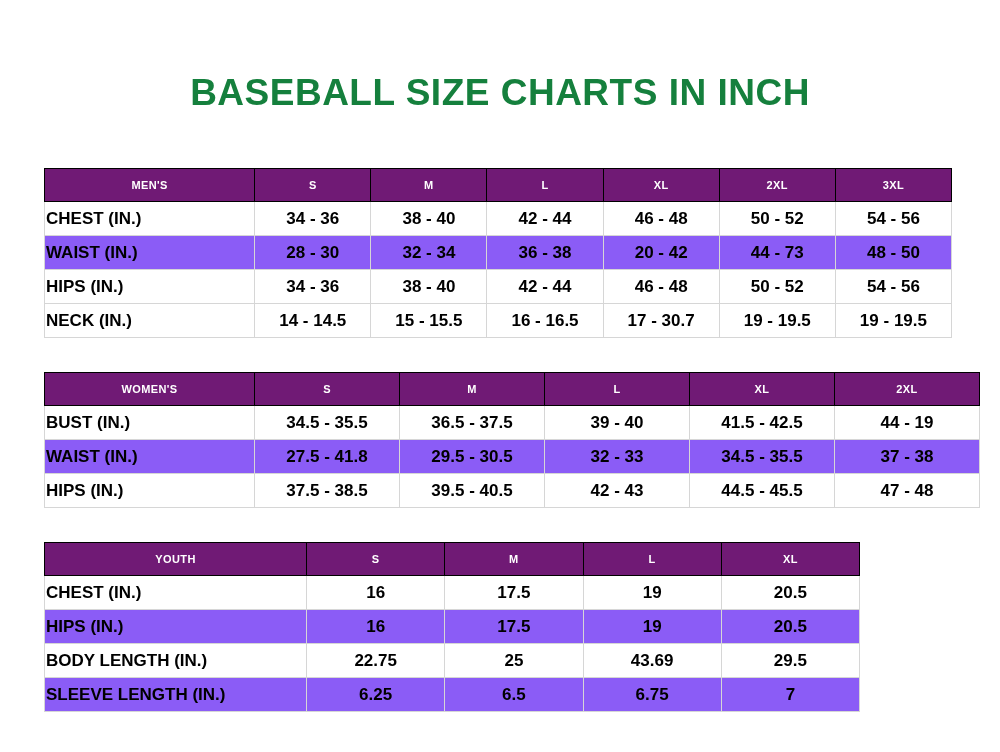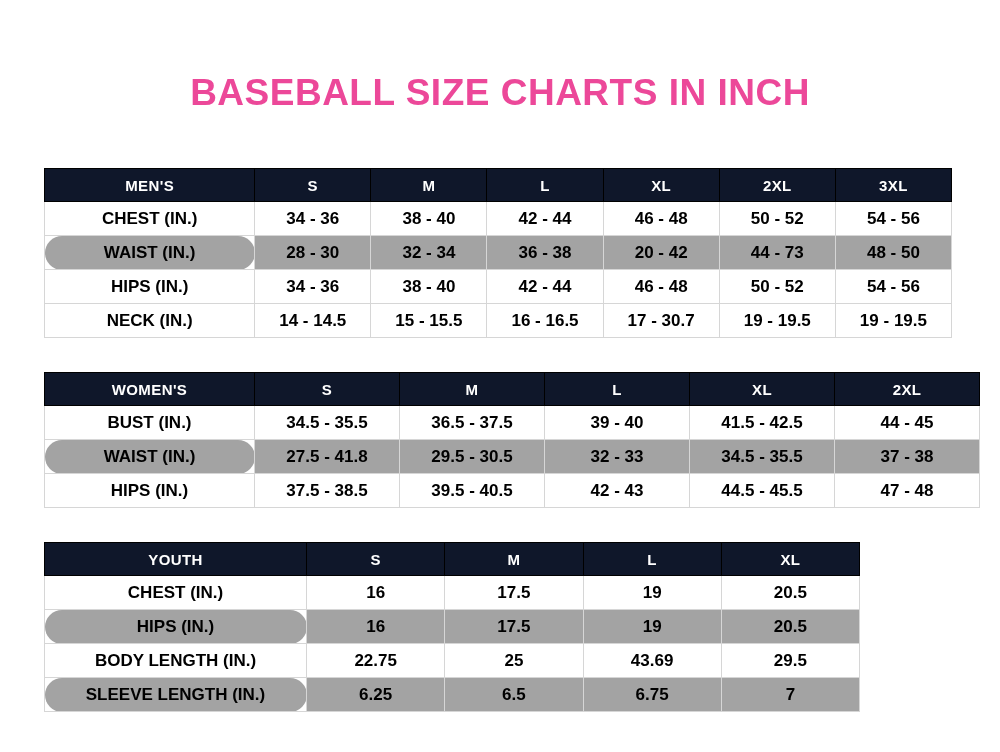--- a/index.html
+++ b/index.html
@@ -19,66 +19,65 @@
     width: 1000px;
     height: 752px;
     box-sizing: border-box;
   }
   .title {
     text-align: center;
     font-size: 37px;
     font-weight: bold;
     letter-spacing: 0.5px;
     padding-top: 72px;
-    color: #ec4899;
+    color: #15803d;
   }
   .tables {
     margin-top: 54px;
     padding-left: 44px;
     padding-right: 44px;
   }
   table {
     border-collapse: collapse;
     table-layout: fixed;
     font-size: 17px;
     font-weight: bold;
   }
   table.men { width: 908px; }
   table.women { width: 790px; margin-top: 34px; }
   table.youth { width: 816px; margin-top: 34px; }
 
   thead th {
-    background: #0f172a;
+    background: #701a75;
     color: #ffffff;
     font-weight: bold;
-    font-size: 15px;
+    font-size: 11px;
     height: 30px;
     border: 1px solid #000000;
     text-align: center;
     letter-spacing: 0.4px;
   }
   thead th.label-col {
     text-align: center;
   }
   tbody td {
     border: 1px solid #d6d6d6;
     height: 31px;
     text-align: center;
     background: #ffffff;
     font-size: 17px;
     font-weight: bold;
     color: #000000;
     white-space: nowrap;
   }
   tbody tr.alt td {
-    background: #a3a3a3;
+    background: #8b5cf6;
   }
   tbody td.label-col {
-    text-align: center;
-    border-radius: 17px;
+    text-align: left;
   }
   
   table.men col.c0 { width: 210px; }
   table.men col.cx { width: 116px; }
   table.women col.c0 { width: 210px; }
   table.women col.cx { width: 145px; }
   table.youth col.c0 { width: 218px; }
   table.youth col.cx { width: 115px; }
 </style>
 </head>
@@ -170,21 +169,21 @@
           <th>2XL</th>
         </tr>
       </thead>
       <tbody>
         <tr>
           <td class="label-col">BUST (IN.)</td>
           <td>34.5 - 35.5</td>
           <td>36.5 - 37.5</td>
           <td>39 - 40</td>
           <td>41.5 - 42.5</td>
-          <td>44 - 45</td>
+          <td>44 - 19</td>
         </tr>
         <tr class="alt">
           <td class="label-col">WAIST (IN.)</td>
           <td>27.5 - 41.8</td>
           <td>29.5 - 30.5</td>
           <td>32 - 33</td>
           <td>34.5 - 35.5</td>
           <td>37 - 38</td>
         </tr>
         <tr>

